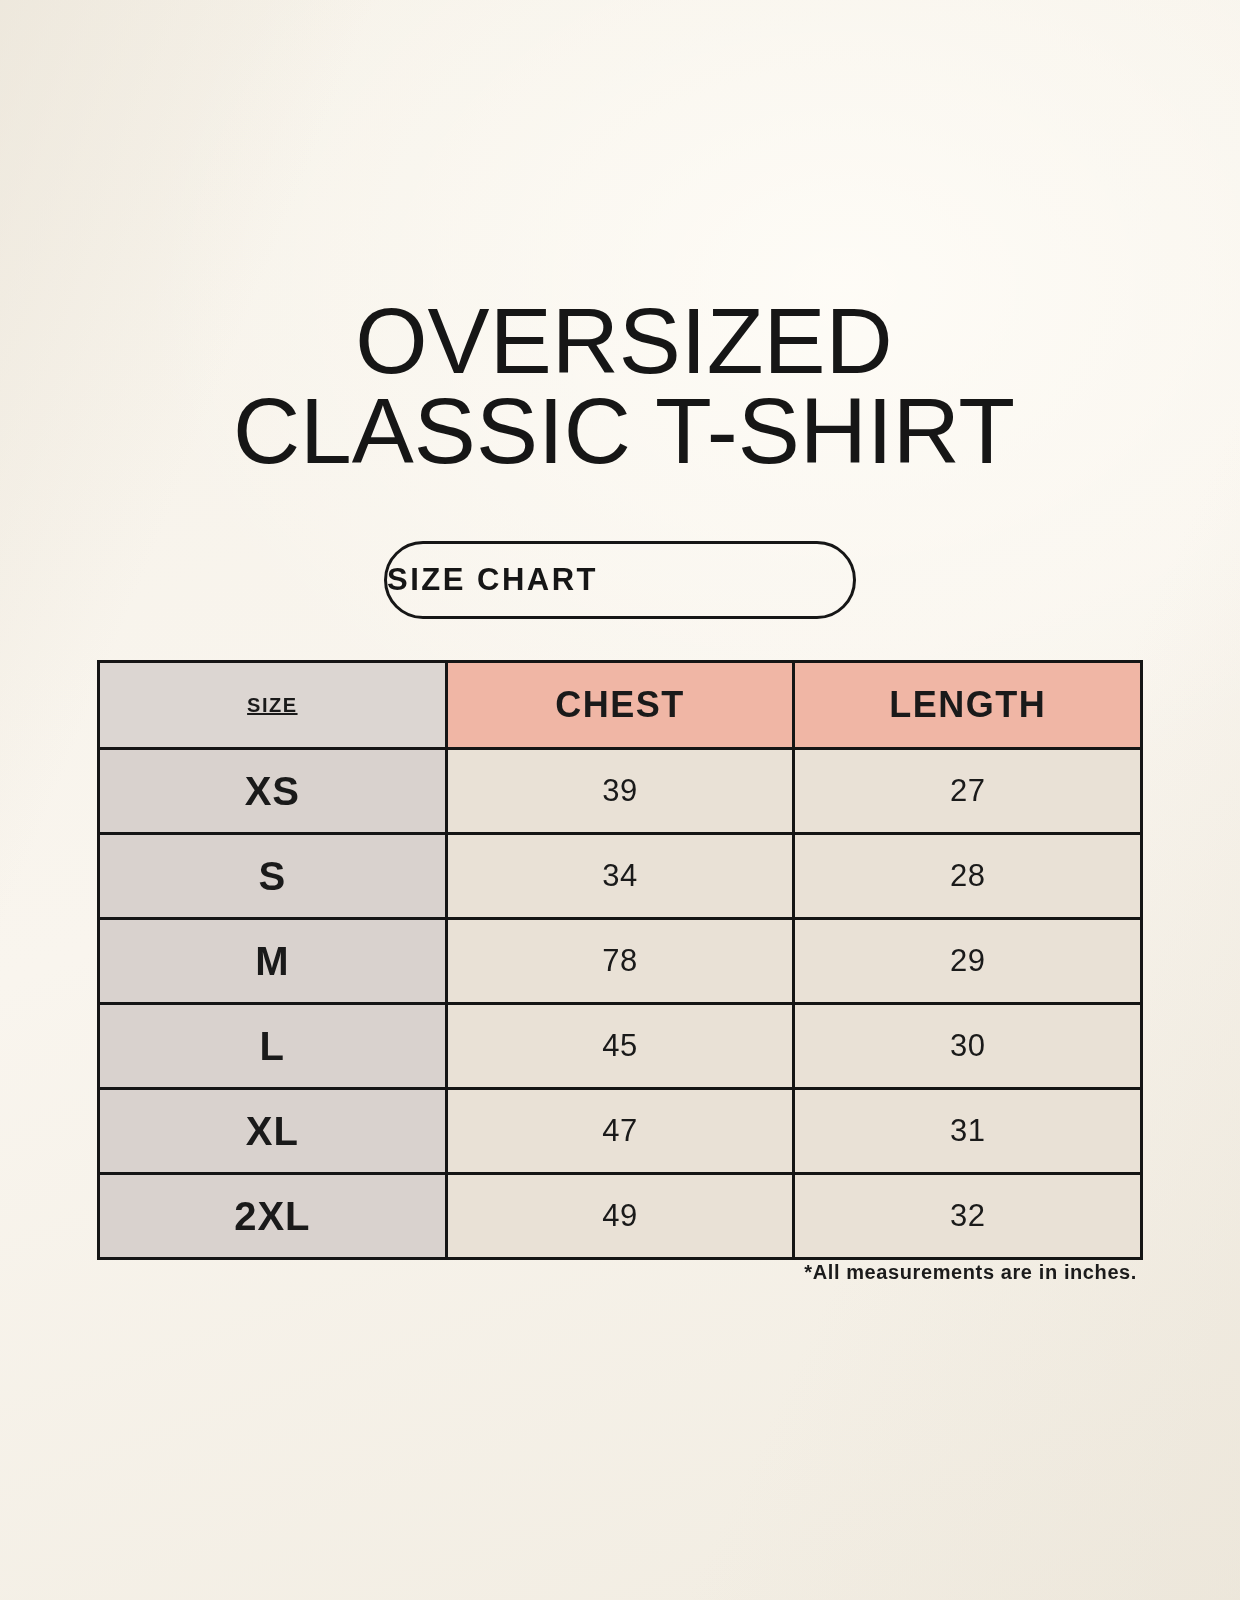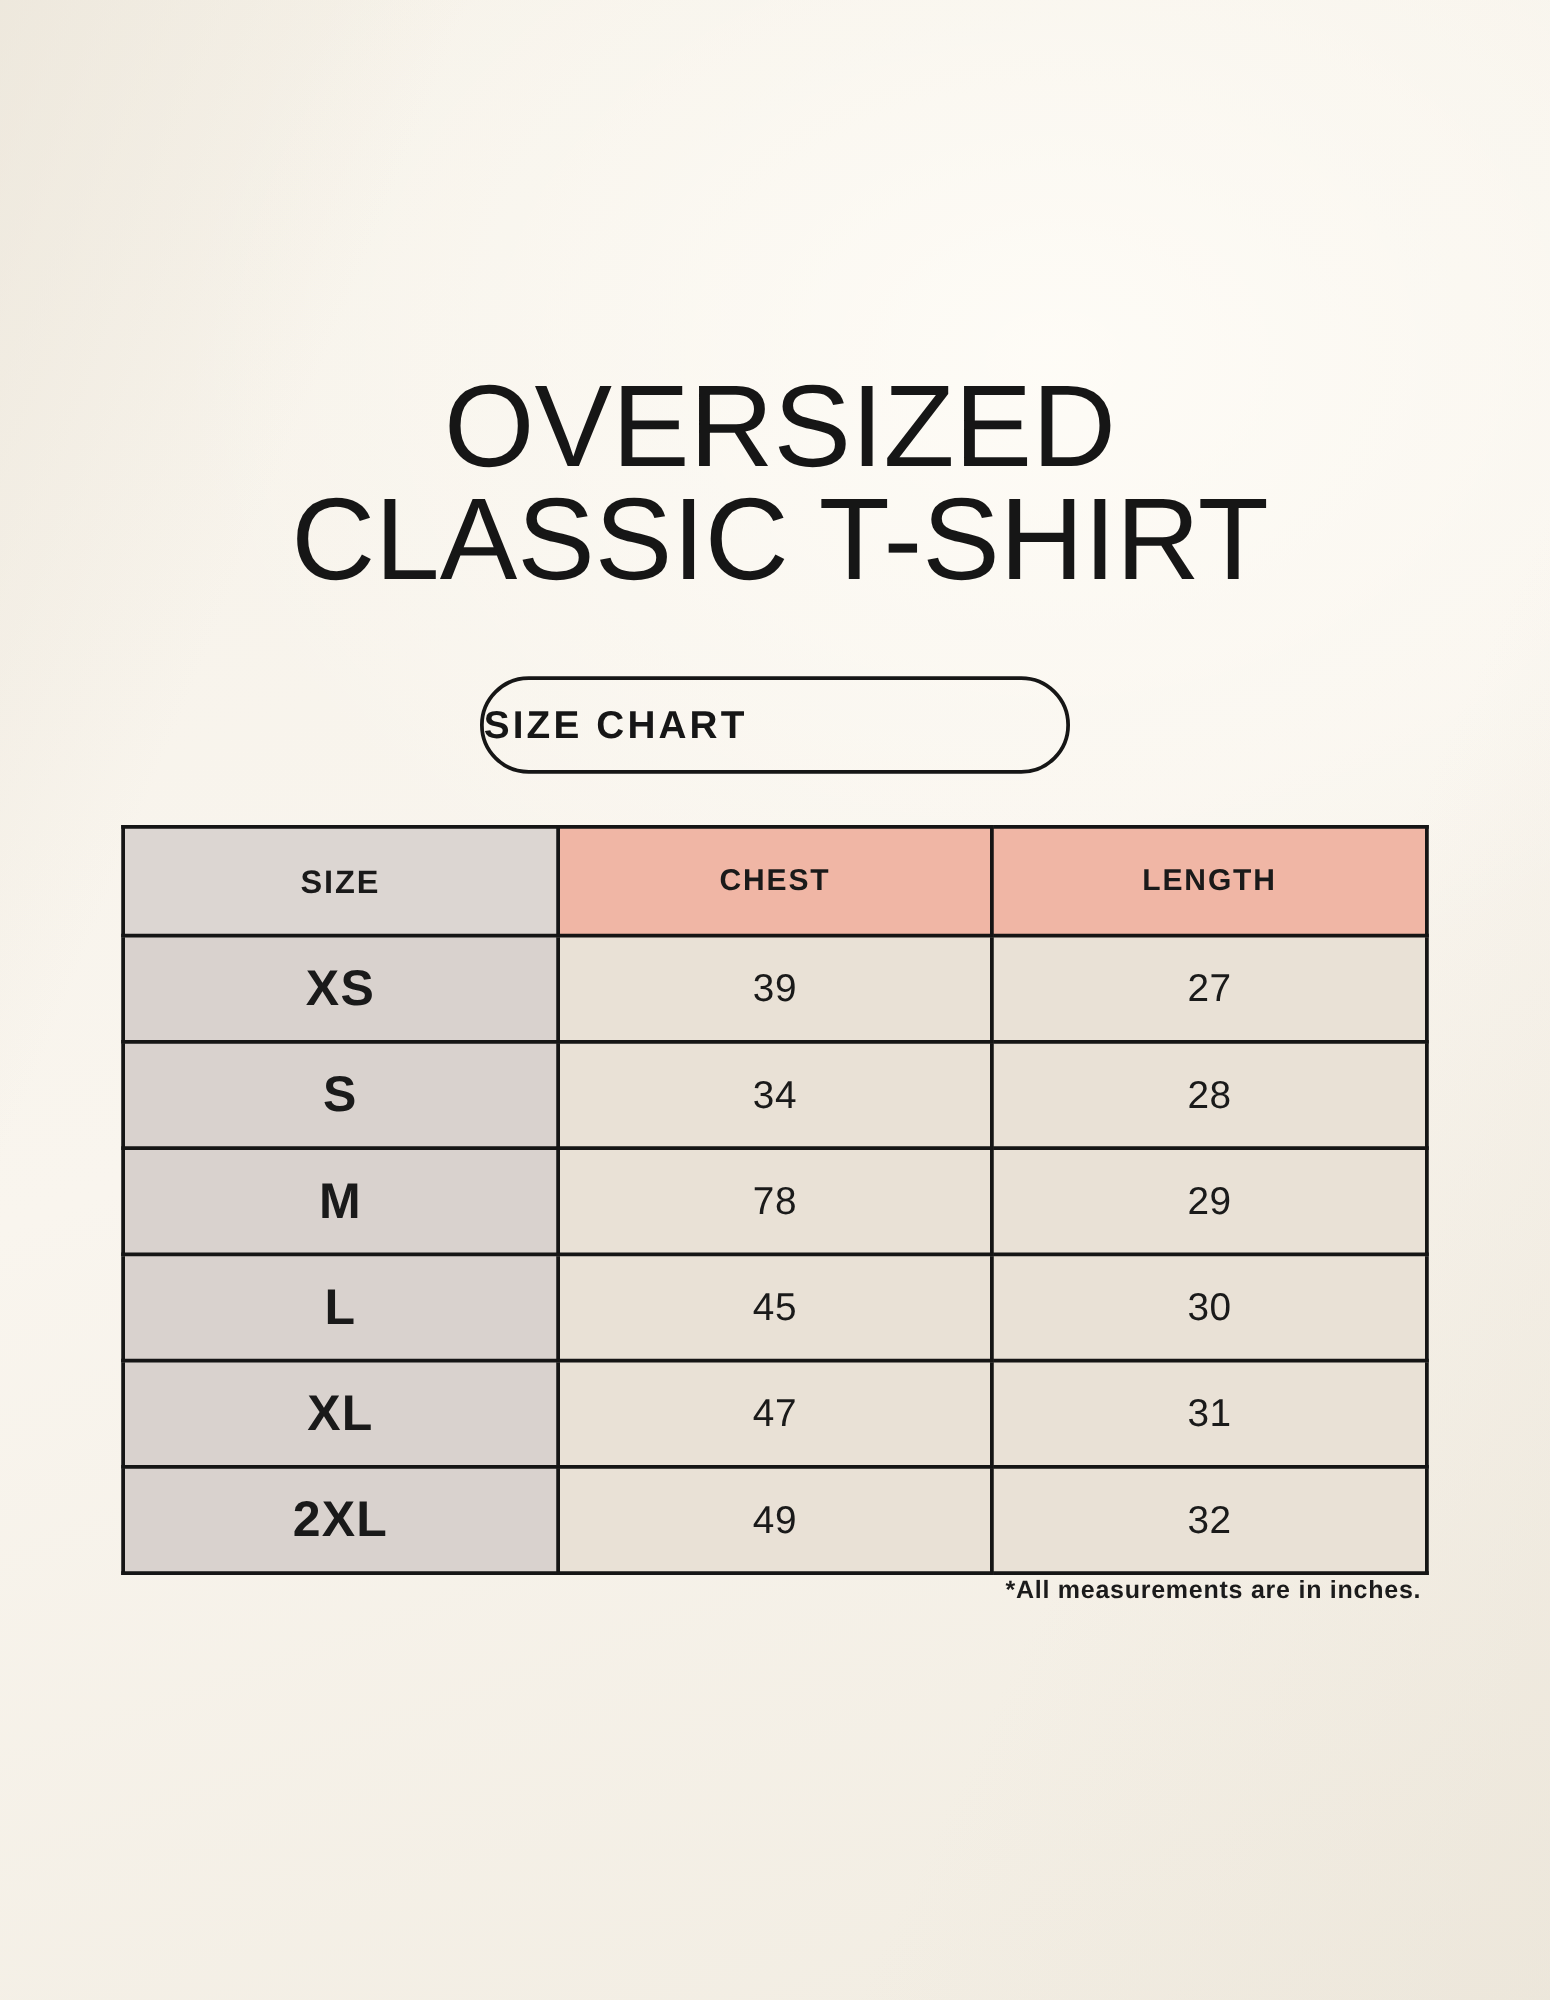--- a/index.html
+++ b/index.html
@@ -78,27 +78,28 @@
     padding: 0;
   }
   table.size-chart thead tr {
     height: 87px;
   }
   table.size-chart tbody tr {
     height: 85px;
   }
   th.head-size {
     background: #dcd6d2;
-    font-size: 26px;
+    font-size: 20px;
     font-weight: 700;
     letter-spacing: 1.5px;
+    text-decoration: underline;
   }
   th.head-measure {
     background: #f0b6a5;
-    font-size: 24px;
+    font-size: 36px;
     font-weight: 700;
     letter-spacing: 1.5px;
   }
   th.row-size {
     background: #d9d2ce;
     font-size: 40px;
     font-weight: 700;
     letter-spacing: 1px;
   }
   td.cell-value {

